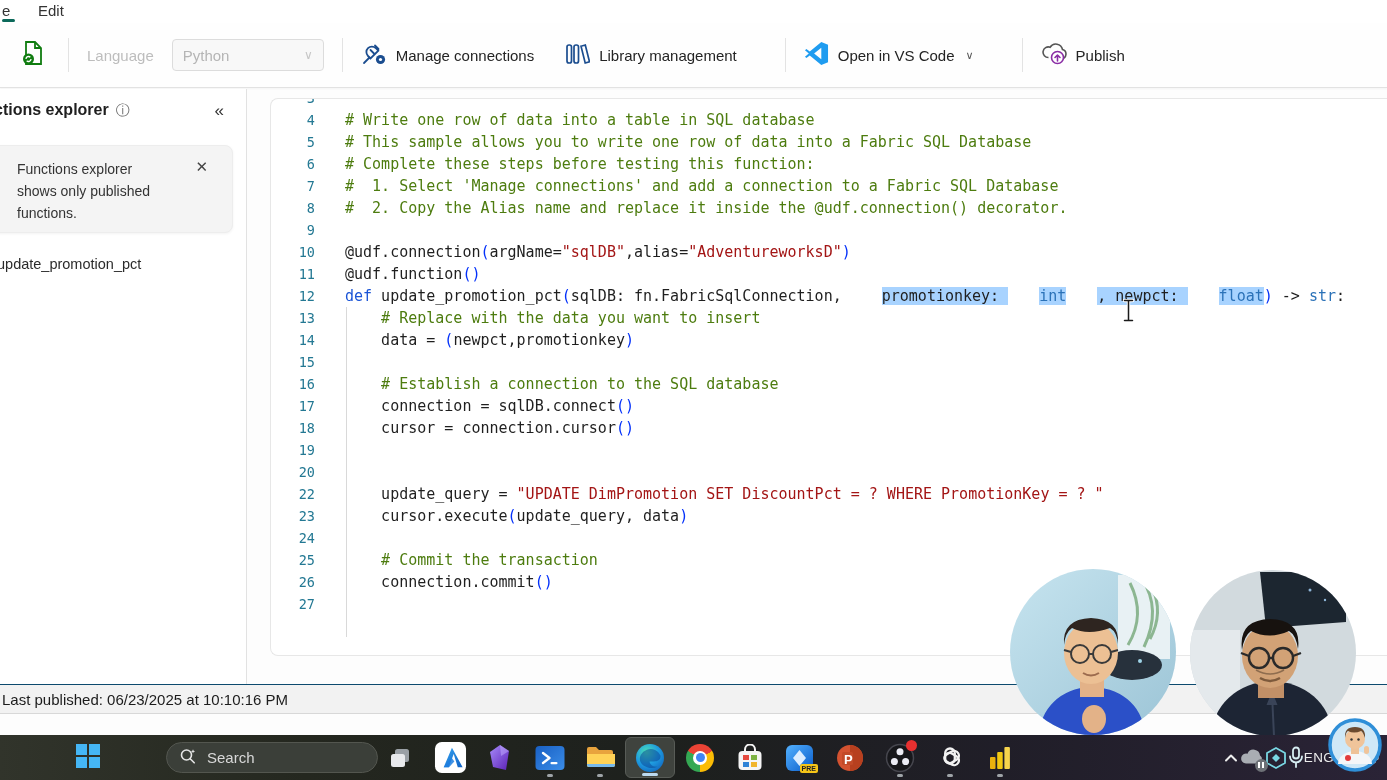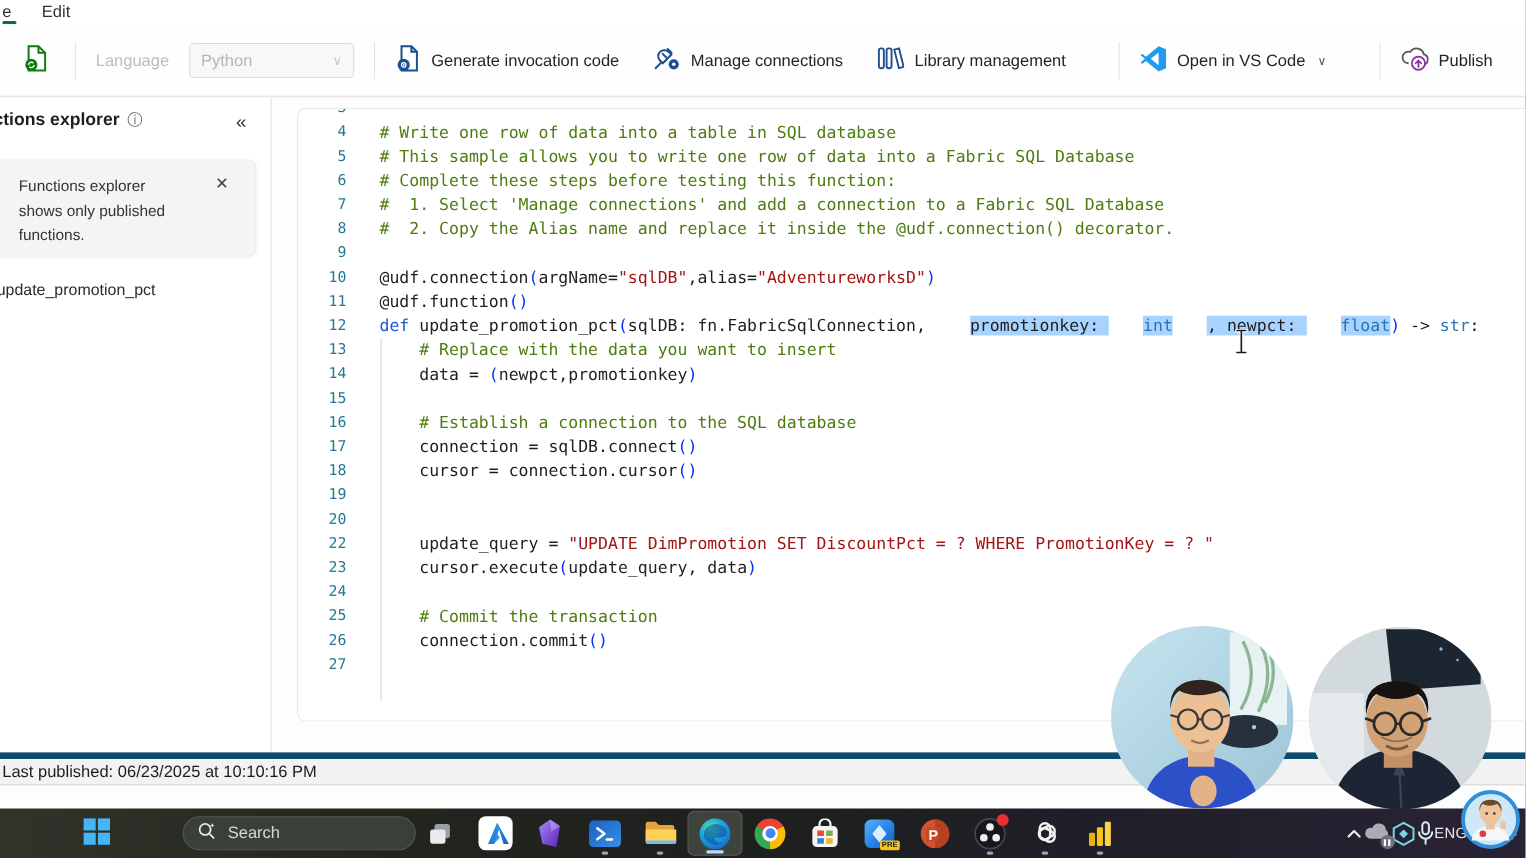--- a/index.html
+++ b/index.html
@@ -39,21 +39,21 @@
   .code-lines{margin-top:-12px;font-family:"DejaVu Sans Mono","Liberation Mono",monospace;font-size:15px;}
   .code-row{display:flex;height:22px;line-height:22px;white-space:pre;}
   .ln{width:44px;text-align:right;color:#237893;font-size:13.5px;flex:0 0 auto;}
   .code{padding-left:30px;}
   .tok.c{color:#4d7c0f}.tok.k{color:#1a54d6}.tok.y{color:#2b72b8}
   .tok.s{color:#a31515}.tok.p{color:#0431fa}.tok.d{color:#1f1f1f}
   .tok.sel{background:#a8d3ff;margin-left:31px;}
   .indent-guide{position:absolute;left:75px;top:208px;width:1px;height:330px;background:#d9d9d9;}
   
   .statusbar{position:absolute;left:0;top:684px;width:1387px;height:30px;background:#f2f2f2;
-             border-top:6px solid #0c4a6e;border-bottom:1px solid #d8d8d8;box-sizing:border-box;
+             border-top:1px solid #0c4a6e;border-bottom:1px solid #d8d8d8;box-sizing:border-box;
              display:flex;align-items:center;}
   .status-text{font-size:15px;color:#1c1c1c;margin-left:2px;}
   
   .cam{position:absolute;width:166px;height:166px;border-radius:50%;overflow:hidden;z-index:30;}
   .cam1{left:1010px;top:569px;}
   .cam2{left:1190px;top:570px;}
   
   .taskbar{position:absolute;left:0;top:735px;width:1387px;height:63px;z-index:40;
            background:linear-gradient(90deg,#31342b,#24271f 22%,#1d201d 48%,#201e28 72%,#2a2336 100%);}
   .tb-start{position:absolute;left:68px;top:9px;width:40px;height:28px;display:flex;align-items:center;justify-content:center;}
@@ -96,30 +96,20 @@
             <path d="M5 19 a2.5 2.5 0 0 1 4.3 -1.7 M10 19 a2.5 2.5 0 0 1 -4.3 1.7" stroke="#fff" stroke-width="1.3" fill="none"></path>
           </svg></span>
     </div>
     <div class="tb-sep"></div>
     <span class="lang-label">Language</span>
     <div class="lang-select">
       <span>Python</span>
       <span class="chev">∨</span>
     </div>
     <div class="tb-sep"></div>
-    <div class="tb-btn">
-      <span><svg width="24" height="26" viewBox="0 0 24 26">
-            <path d="M6 2 h9 l5 5 v17 h-14 z" fill="none" stroke="#1b4d8f" stroke-width="1.8"></path>
-            <path d="M15 2 v5 h5" fill="none" stroke="#1b4d8f" stroke-width="1.8"></path>
-            <circle cx="8" cy="19" r="5.5" fill="#1b4d8f"></circle>
-            <circle cx="8" cy="19" r="2" fill="none" stroke="#fff" stroke-width="1.2"></circle>
-            <circle cx="8" cy="19" r="0.8" fill="#fff"></circle>
-          </svg></span>
-      <span>Generate invocation code</span>
-    </div>
     <div class="tb-btn">
       <span><svg width="26" height="24" viewBox="0 0 26 24">
             <path d="M3 21 l5.5 -5.5" stroke="#1b4d8f" stroke-width="1.8" stroke-linecap="round"></path>
             <path d="M9.5 16.5 l-2.5 -2.5 a5.5 5.5 0 0 1 7.8 -7.8 l2.5 2.5 z" fill="none" stroke="#1b4d8f" stroke-width="1.8"></path>
             <path d="M14 3.5 l3.5 3.5 M9.5 8 l3.5 3.5" stroke="#1b4d8f" stroke-width="1.8" stroke-linecap="round"></path>
             <circle cx="19.5" cy="17.5" r="4.6" fill="#1b4d8f"></circle>
             <circle cx="19.5" cy="17.5" r="1.6" fill="#fff"></circle>
           </svg></span>
       <span>Manage connections</span>
     </div>

